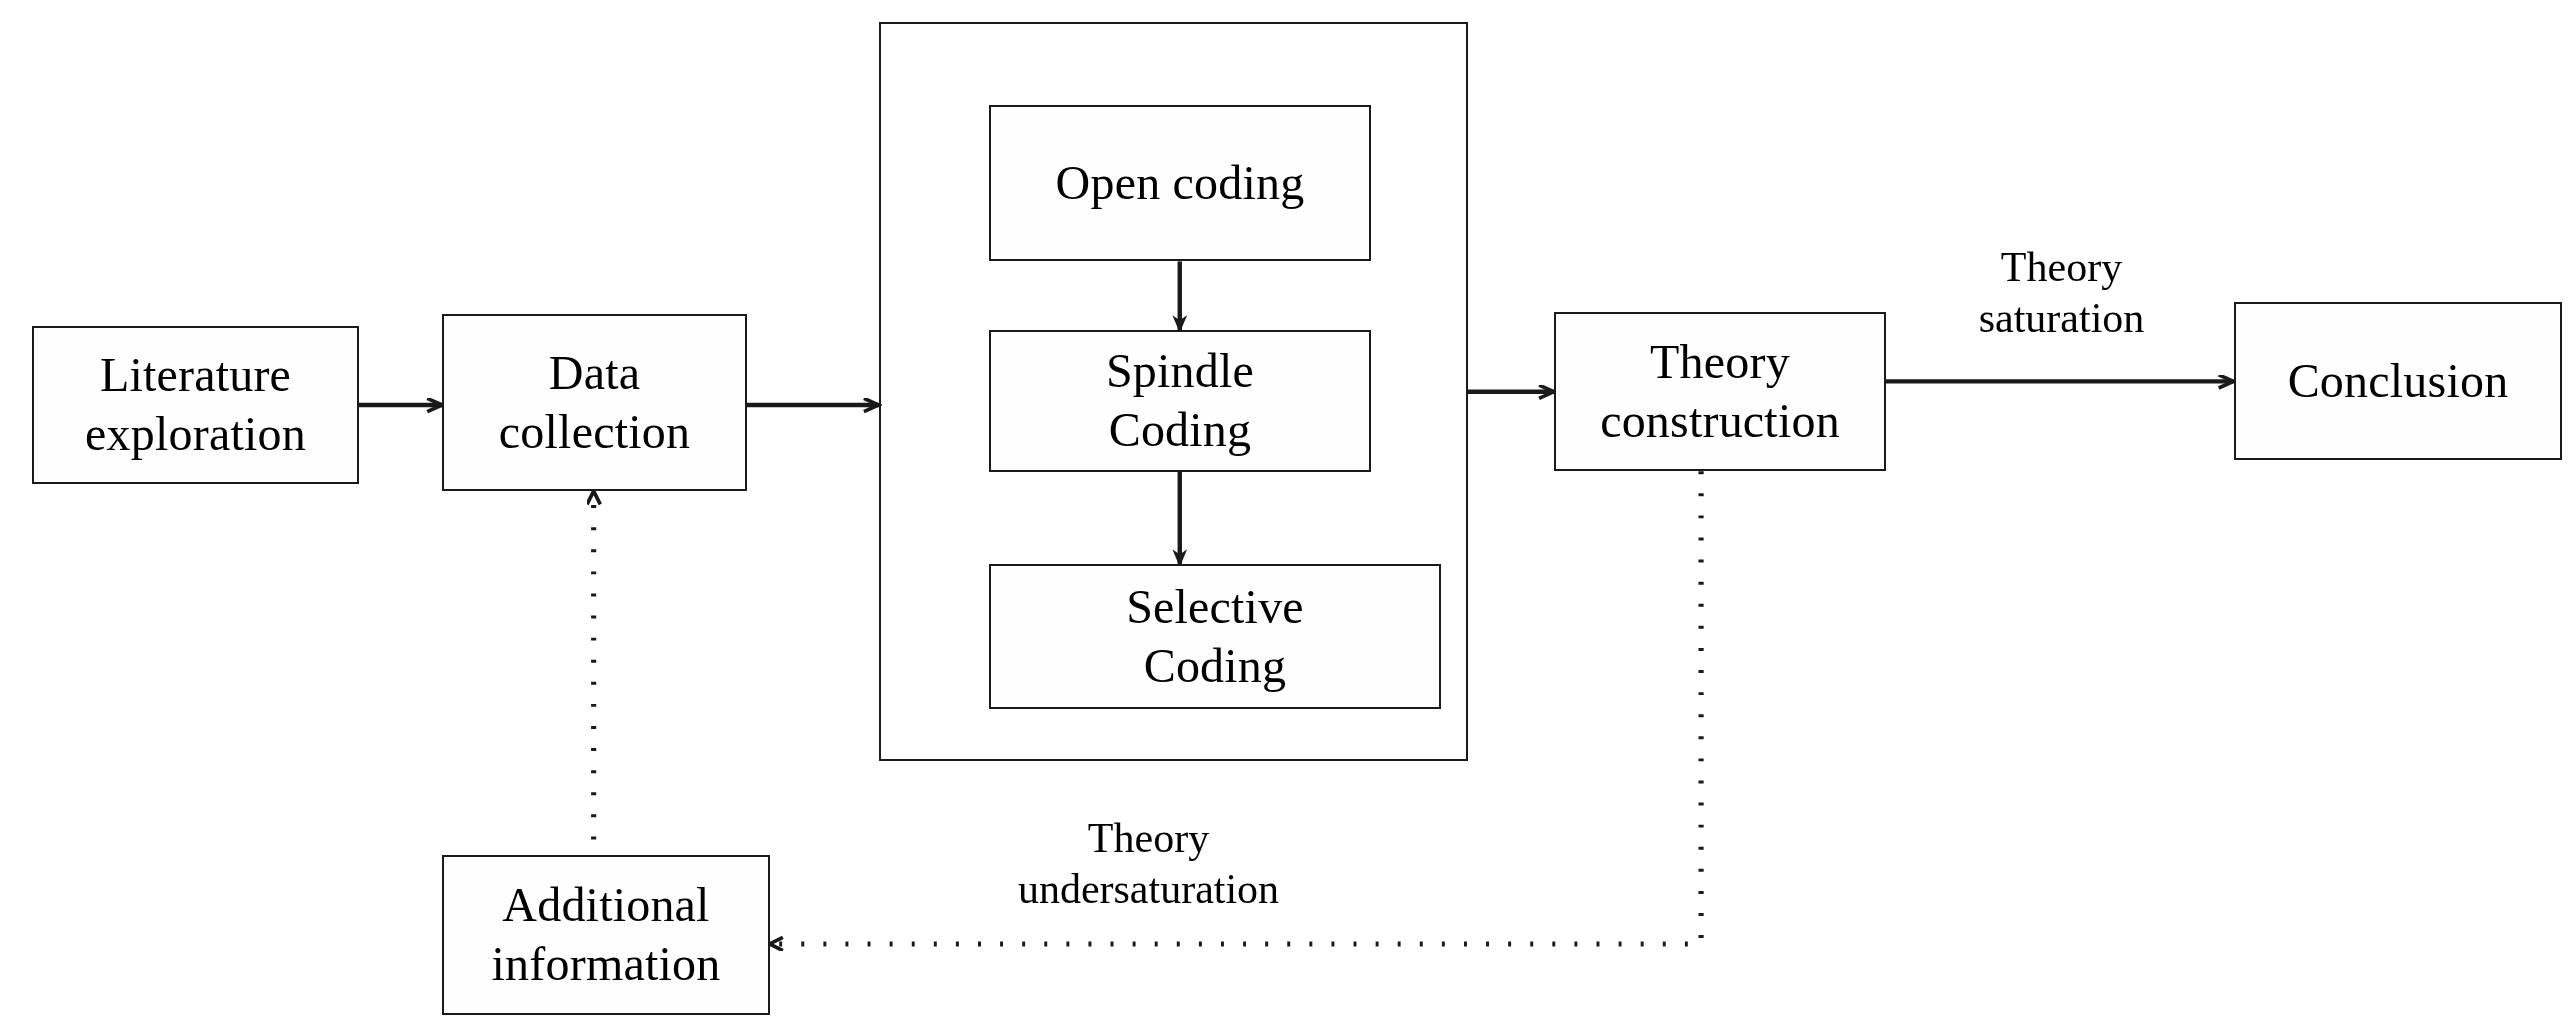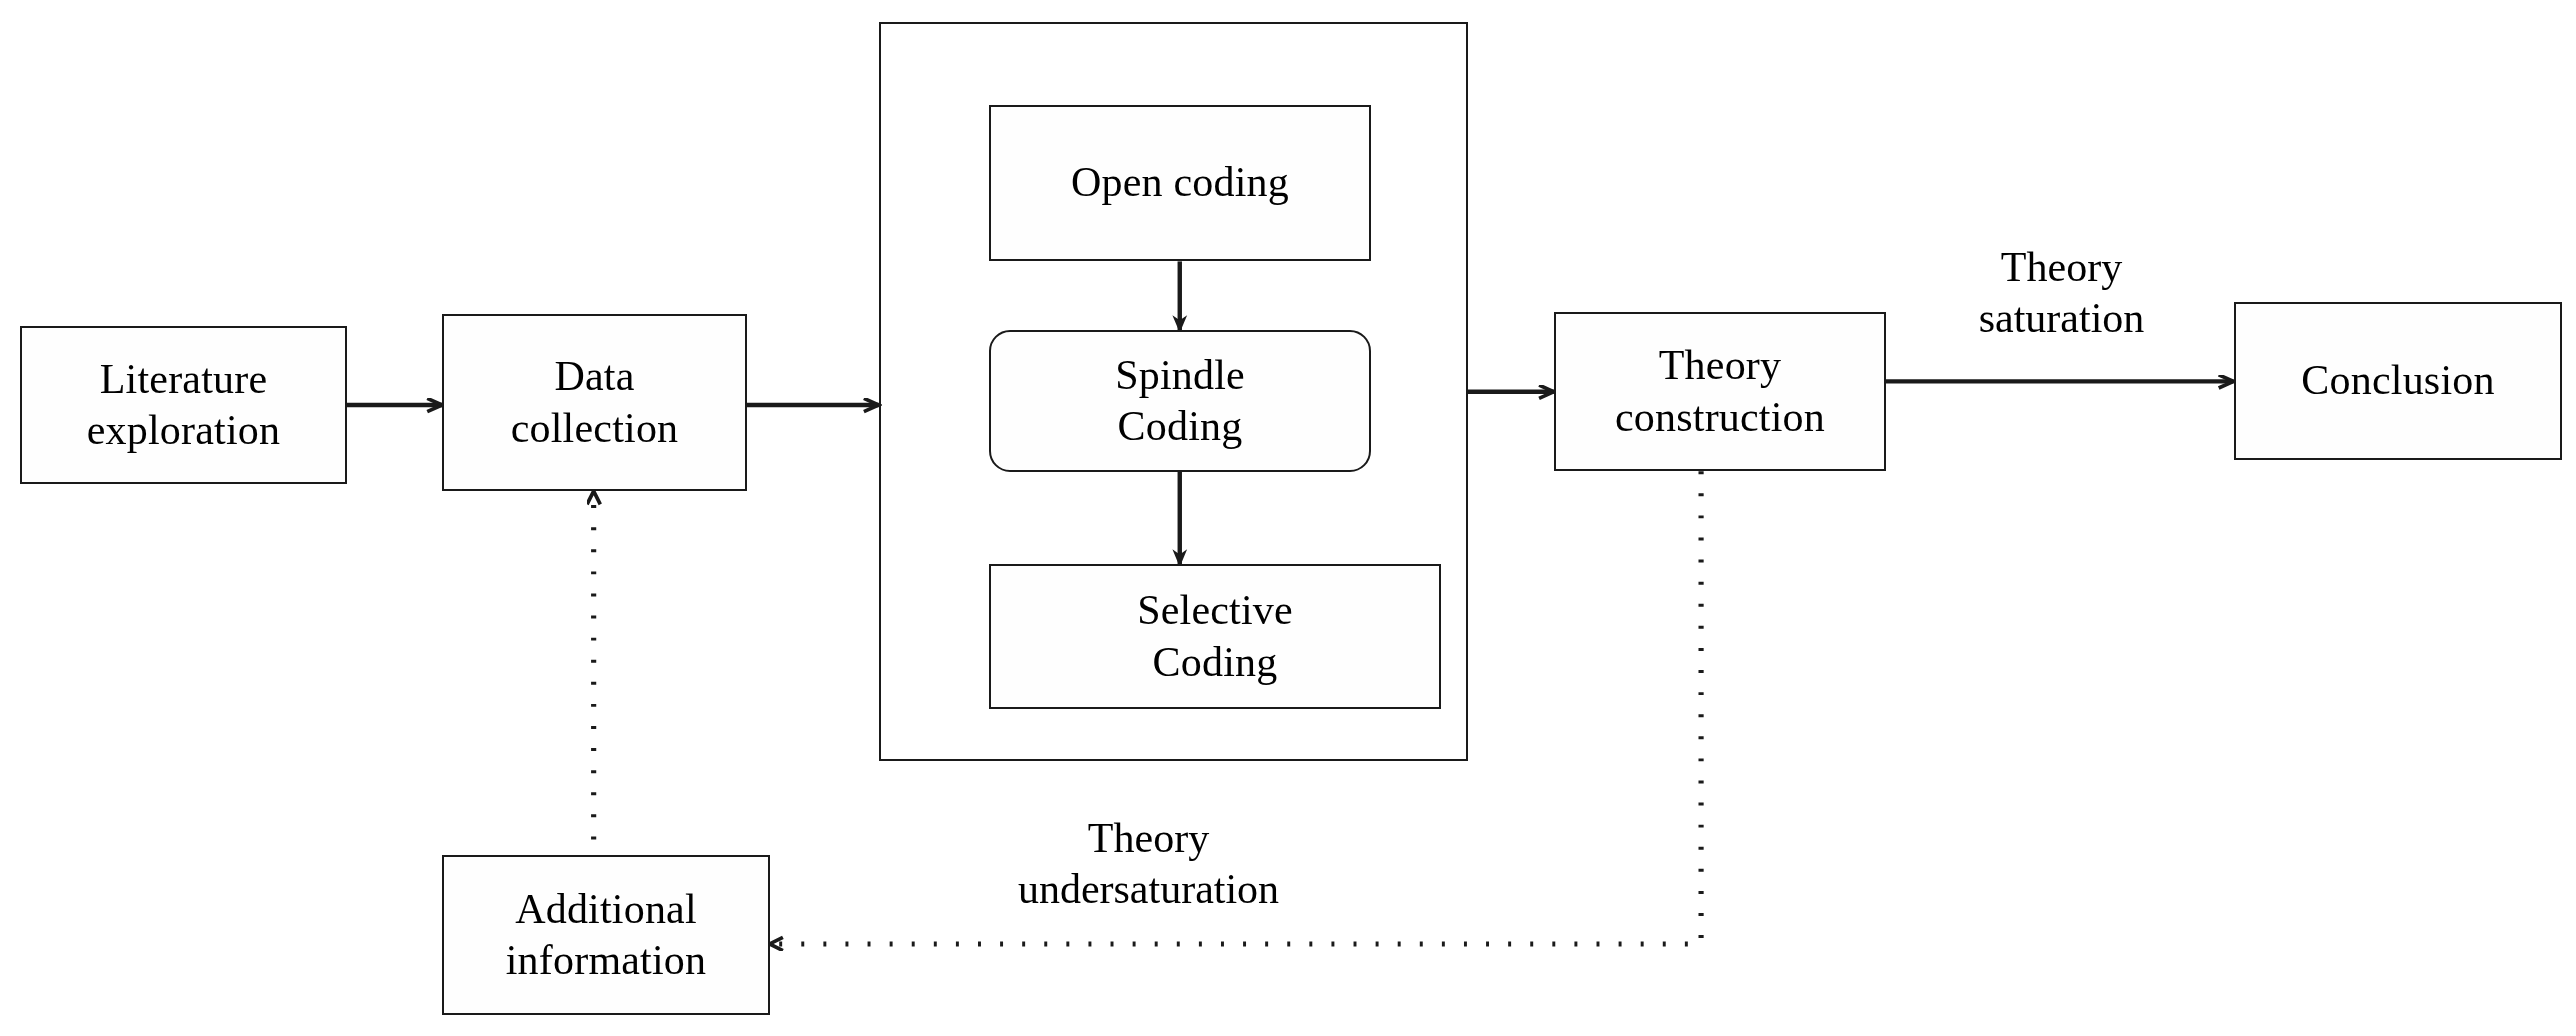--- a/index.html
+++ b/index.html
@@ -31,43 +31,43 @@
     display: flex;
     align-items: center;
     justify-content: center;
     text-align: center;
     color: #000000;
     line-height: 1.22;
   }
   .node-label {
     display: block;
     padding: 0 7.4px;
-    font-size: 42px;
+    font-size: 48px;
     letter-spacing: 0.2px;
   }
   .group-frame {
     position: absolute;
     box-sizing: border-box;
     border: 2.2px solid #1a1a1a;
     background: transparent;
   }
   .edge-label {
     position: absolute;
     color: #000000;
     font-size: 42px;
     line-height: 1.22;
     text-align: center;
     white-space: pre-line;
   }
 
   
-  #node-literature      { left: 20px;   top: 326px;  width: 327px;  height: 158px; }
+  #node-literature      { left: 32px;   top: 326px;  width: 327px;  height: 158px; }
   #node-data-collection { left: 442px;  top: 314px;  width: 305px;  height: 177px; text-align: center; }
   #node-open-coding     { left: 989px; top: 105px;  width: 382px;  height: 156px; }
-  #node-spindle-coding  { left: 989px; top: 330px;  width: 382px;  height: 142px; border-radius: 21px; }
+  #node-spindle-coding  { left: 989px; top: 330px;  width: 382px;  height: 142px; }
   #node-selective-coding{ left: 989px; top: 564px;  width: 452px;  height: 145px; }
   #node-theory-construction { left: 1554px; top: 312px; width: 332px; height: 159px; }
   #node-conclusion      { left: 2234px; top: 302px;  width: 328px;  height: 158px; }
   #node-additional-info { left: 442px;  top: 855px; width: 328px;  height: 160px; }
   #coding-frame         { left: 879px; top: 22px;   width: 589px;  height: 739px; }
 
   
   #label-theory-saturation   { left: 1929px; top: 242px;  width: 265px; }
   #label-theory-undersaturation { left: 979px; top: 813px; width: 339px; }
 </style>

